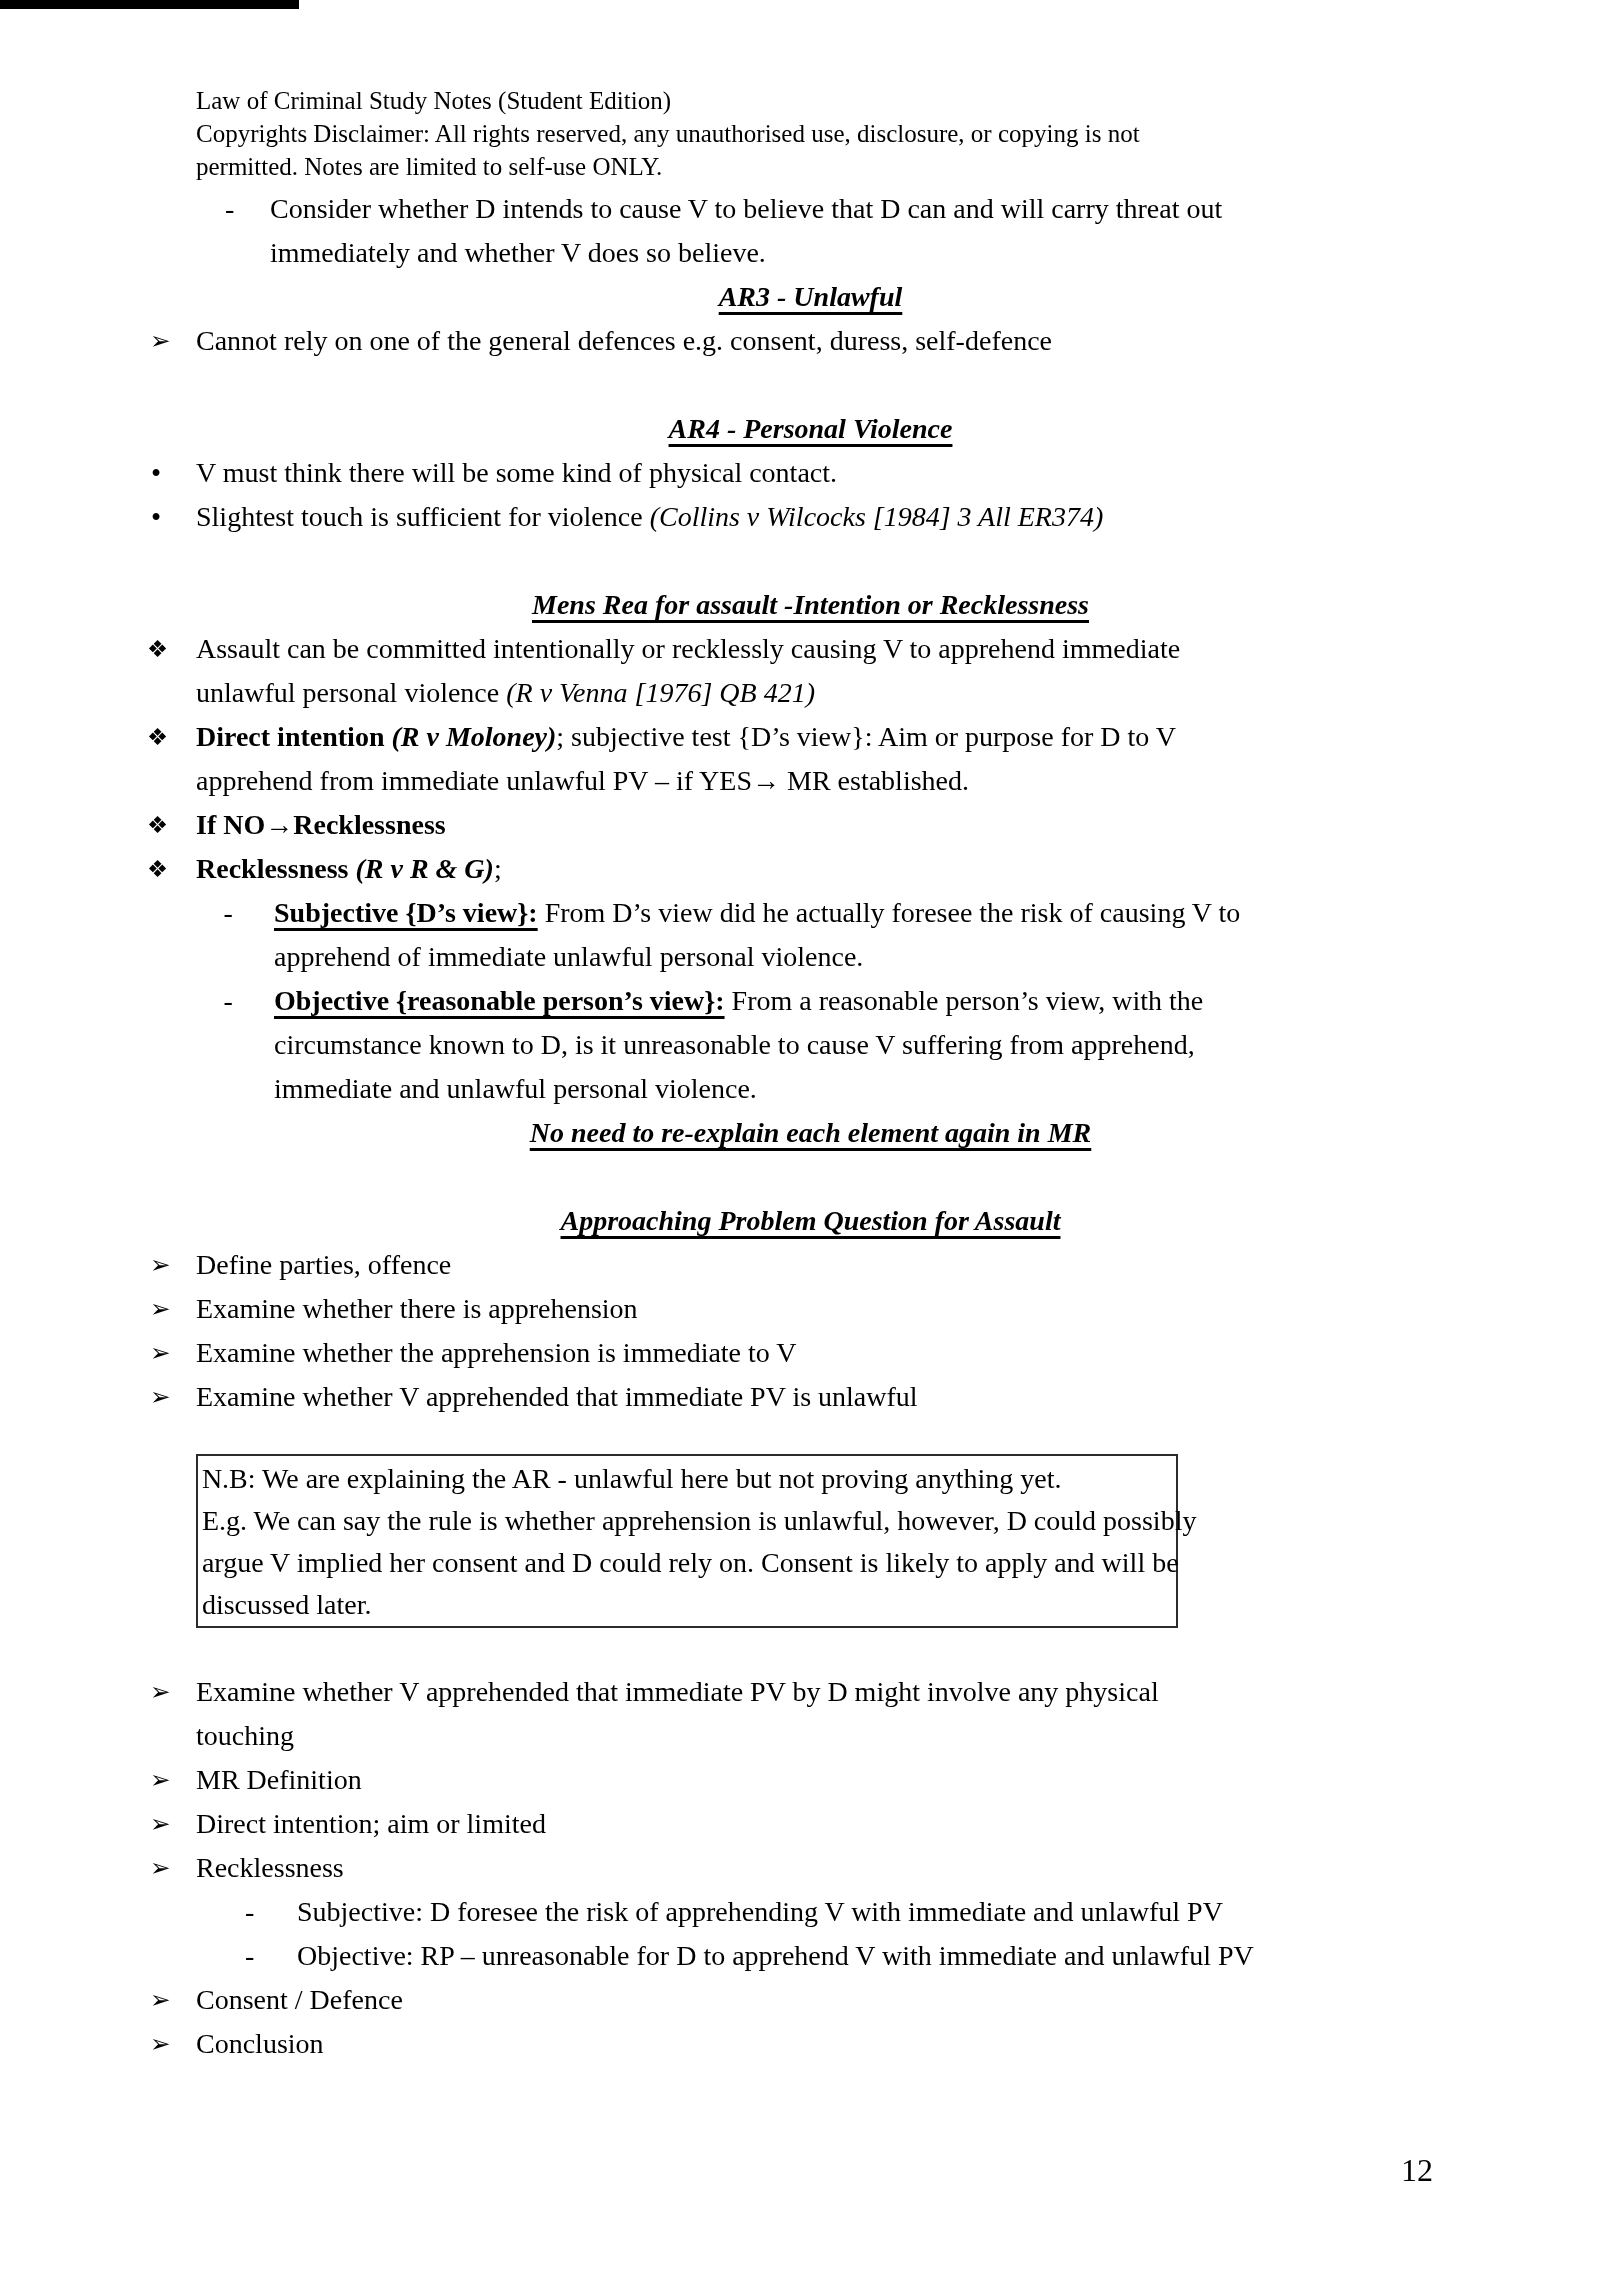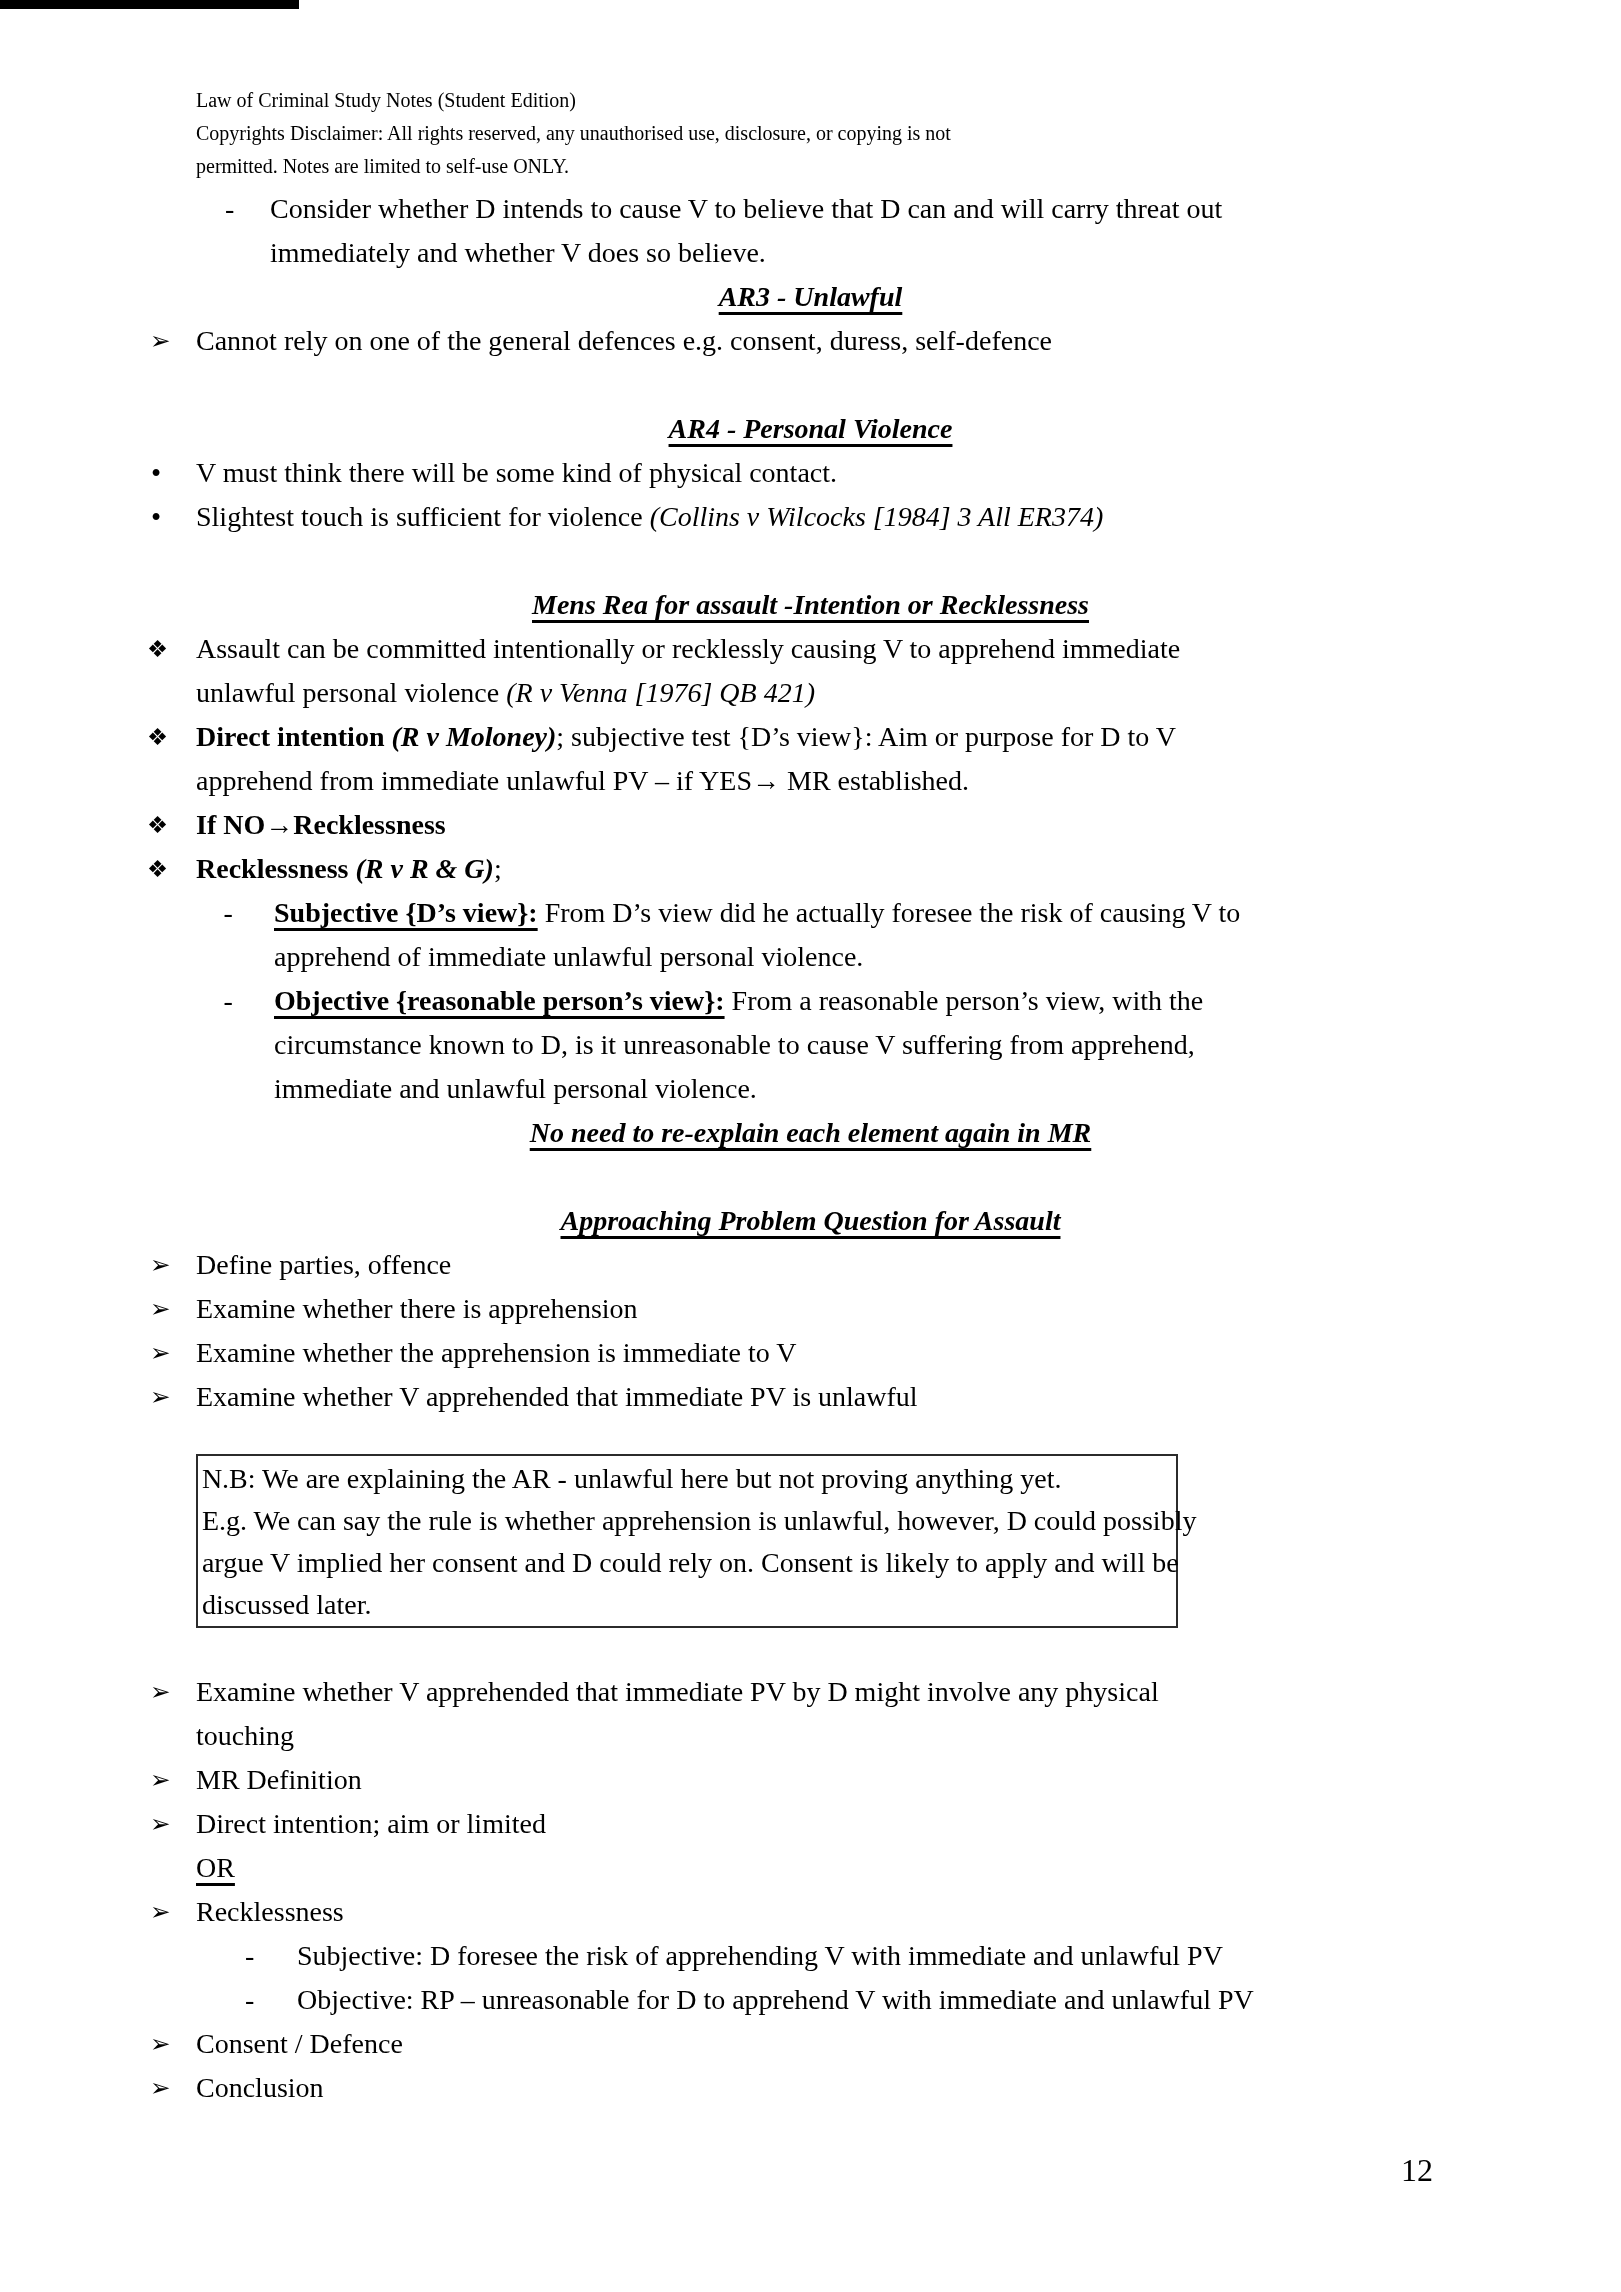--- a/index.html
+++ b/index.html
@@ -14,21 +14,21 @@
   }
   .scan-bar {
     position: absolute;
     top: 0; left: 0;
     width: 299px; height: 8.8px;
     background: #000000;
   }
   .header {
     position: absolute;
     top: 84px; left: 196px; right: 186px;
-    font-size: 20px;
+    font-size: 25px;
     line-height: 33px;
     white-space: nowrap;
   }
   .content {
     position: absolute;
     top: 187px; left: 196px;
     width: 1229px;
     font-size: 28px;
     line-height: 44px;
   }
@@ -117,21 +117,20 @@
       <div class="note-box">
         <div class="box-line"><span>N.B: We are explaining the AR - unlawful here but not proving anything yet.</span></div>
         <div class="box-line"><span>E.g. We can say the rule is whether apprehension is unlawful, however, D could possibly</span></div>
         <div class="box-line"><span>argue V implied her consent and D could rely on. Consent is likely to apply and will be</span></div>
         <div class="box-line"><span>discussed later.</span></div>
       </div>
       <div class="li arrow"><span class="marker m-arrow">➢</span><span>Examine whether V apprehended that immediate PV by D might involve any physical</span></div>
       <div class="cont cont1"><span>touching</span></div>
       <div class="li arrow"><span class="marker m-arrow">➢</span><span>MR Definition</span></div>
       <div class="li arrow"><span class="marker m-arrow">➢</span><span>Direct intention; aim or limited</span></div>
-      <div class="plainline"><span class="u">OR</span></div>
       <div class="li arrow"><span class="marker m-arrow">➢</span><span>Recklessness</span></div>
       <div class="li dash2"><span class="marker m-dash2">-</span><span>Subjective: D foresee the risk of apprehending V with immediate and unlawful PV</span></div>
       <div class="li dash2"><span class="marker m-dash2">-</span><span>Objective: RP – unreasonable for D to apprehend V with immediate and unlawful PV</span></div>
       <div class="li arrow"><span class="marker m-arrow">➢</span><span>Consent / Defence</span></div>
       <div class="li arrow"><span class="marker m-arrow">➢</span><span>Conclusion</span></div>
     </div>
 
   <div class="footer">12</div>
 </div>
 

